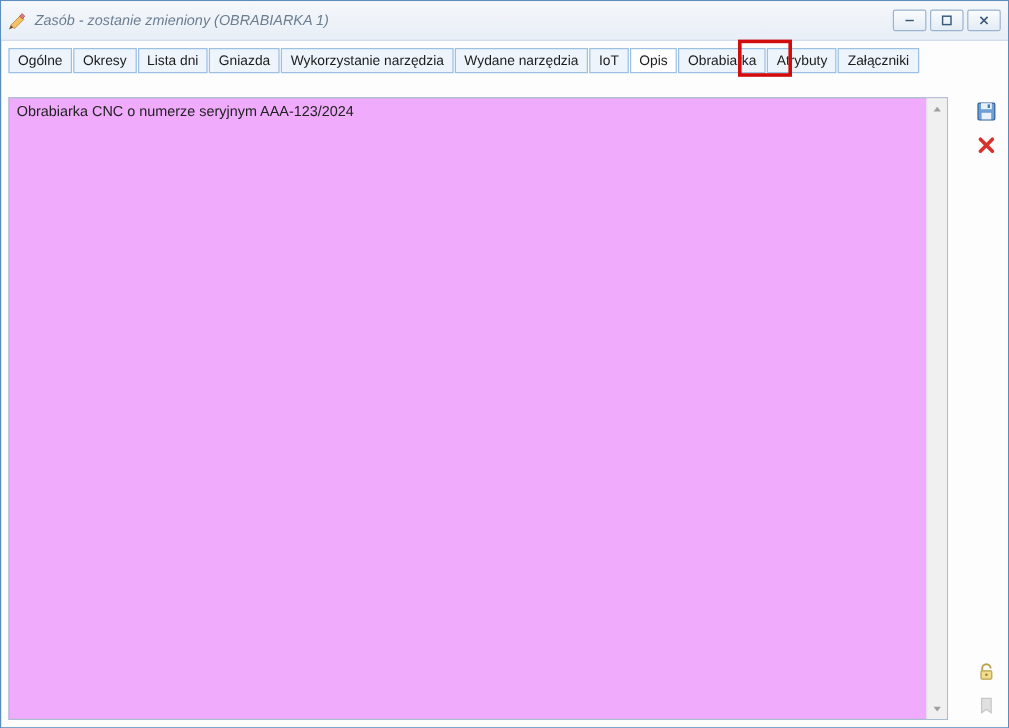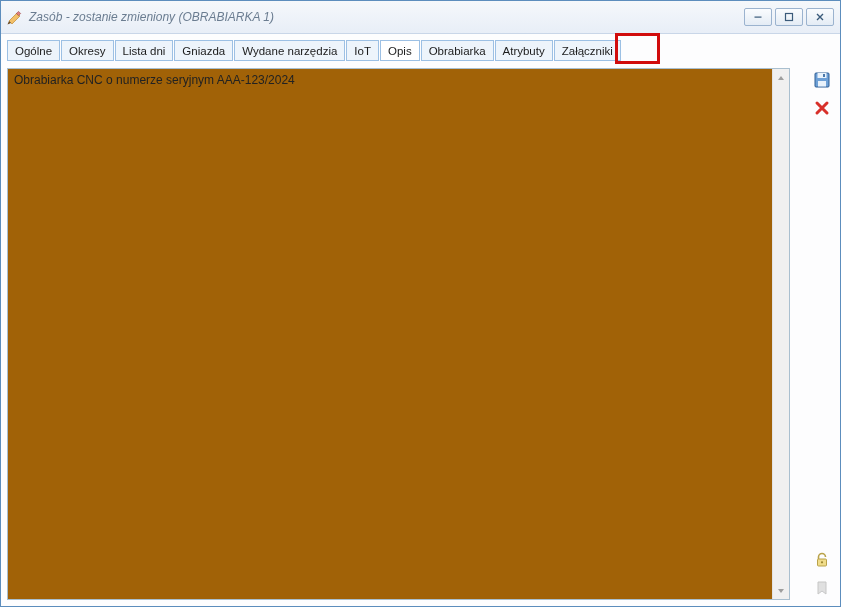--- a/index.html
+++ b/index.html
@@ -58,21 +58,21 @@
     .win-btn svg { display: block; }
     .body {
       flex: 1;
       display: flex;
       flex-direction: column;
       padding: 6px;
     }
     .tabs {
       display: flex;
       gap: 1px;
-      margin-bottom: 7px;
+      margin-bottom: 20px;
       flex-wrap: wrap;
       position: relative;
     }
     .tab {
       border: 1px solid #9cc0e4;
       background: #edf4fb;
       padding: 3px 7px;
       font-size: 11.5px;
       color: #1c1c1c;
       cursor: pointer;
@@ -92,21 +92,21 @@
     }
     .content-row {
       flex: 1;
       display: flex;
       min-height: 0;
     }
     .textarea-wrap {
       flex: 1;
       border: 1px solid #a9bfcf;
       display: flex;
-      background: #a16207;
+      background: #f0abfc;
       margin-right: 20px;
     }
     .description-text {
       flex: 1;
       padding: 4px 6px;
       font-size: 12px;
       color: #222;
       line-height: 1.3;
       overflow-y: auto;
       outline: none;
@@ -184,20 +184,21 @@
   </div>
 
   <div class="body">
 
     <div class="tabs" id="tabs-container">
 
     <div class="tab">Ogólne</div>
         <div class="tab">Okresy</div>
         <div class="tab">Lista dni</div>
         <div class="tab">Gniazda</div>
+        <div class="tab">Wykorzystanie narzędzia</div>
         <div class="tab">Wydane narzędzia</div>
         <div class="tab">IoT</div>
         <div class="tab active">Opis</div>
         <div class="tab">Obrabiarka</div>
         <div class="tab">Atrybuty</div>
         <div class="tab">Załączniki</div>
         <div class="tab-highlight-box" style="left: 608.344px; top: -7px; width: 44.6562px; height: 31px;"></div>
       </div>
 
     <div class="content-row">

